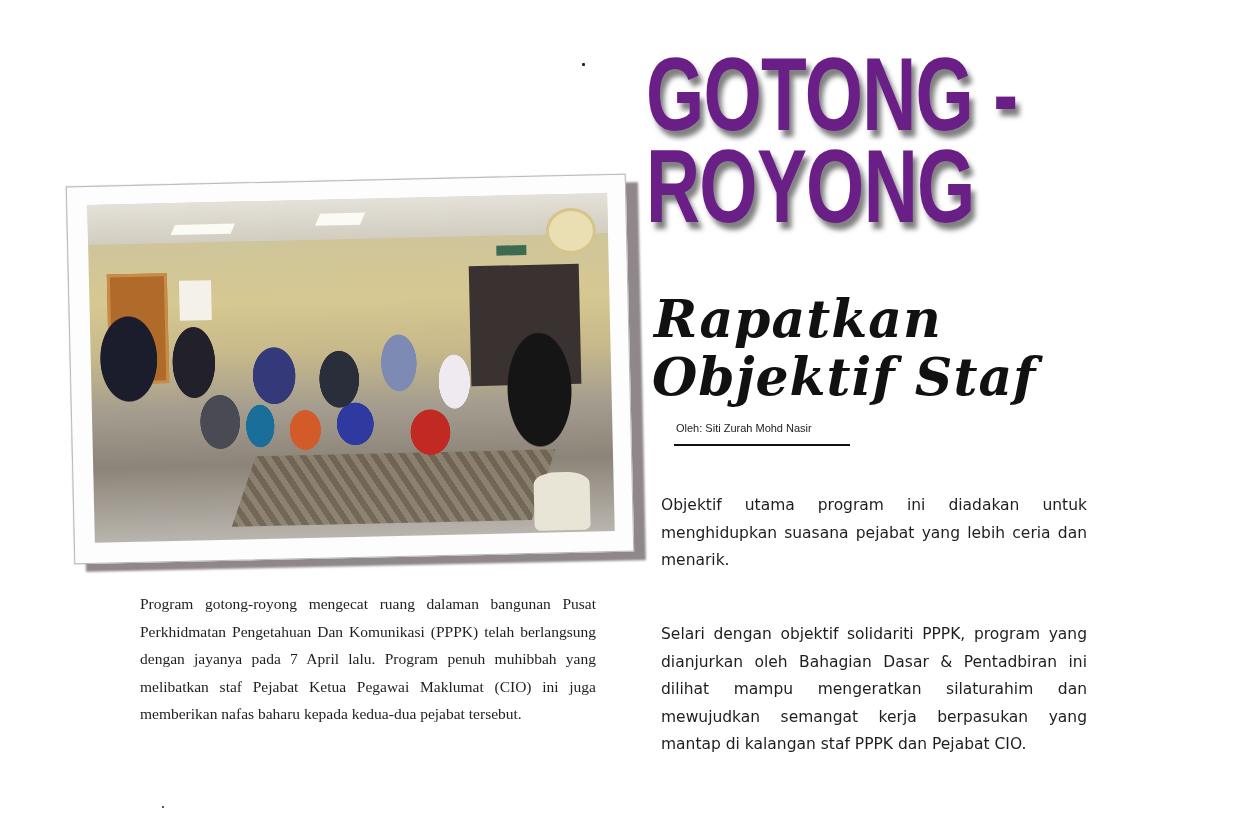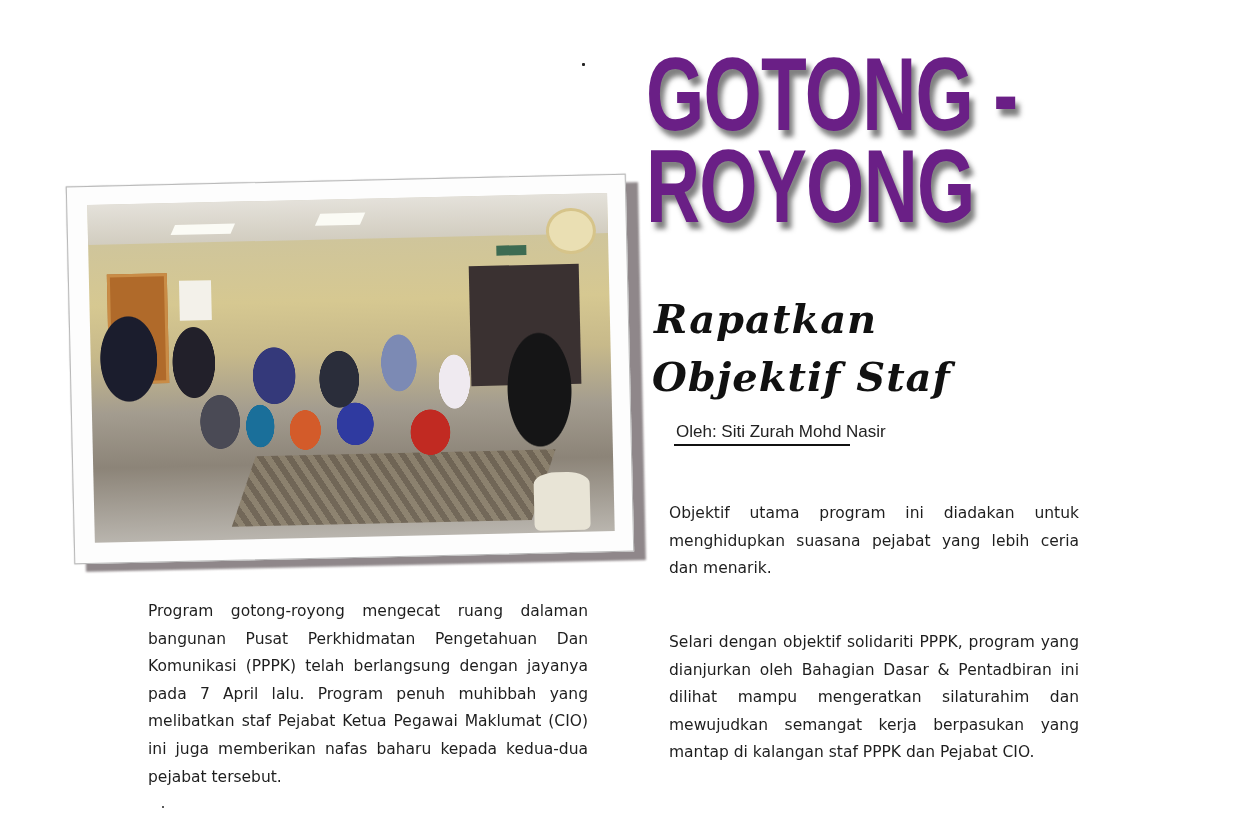--- a/index.html
+++ b/index.html
@@ -59,40 +59,40 @@
     paint-order: stroke fill;
     text-shadow: 6px 7px 6px rgba(60,60,60,0.65);
   }
   .title .line { display:block; white-space: nowrap; }
   .title .line1 { font-size: 104px; }
   .title .line2 { font-size: 104px; }
 
   .subtitle {
     position: absolute; left: 652px; top: 290px;
     font-family: "DejaVu Serif", serif; font-style: italic; font-weight: bold;
-    color: #111; font-size: 40px; line-height: 58px; letter-spacing: 1px;
+    color: #111; font-size: 52px; line-height: 58px; letter-spacing: 1px;
   }
   .subtitle .sub1 { display:block; padding-left: 2px; }
   .subtitle .sub2 { display:block; }
 
   .byline {
     position: absolute; left: 676px; top: 422px;
-    font-family: "Liberation Sans", sans-serif; font-size: 17px; color: #222;
+    font-family: "Liberation Sans", sans-serif; font-size: 11px; color: #222;
   }
   .byline-rule {
     position: absolute; left: 674px; top: 444px; width: 176px; height: 2px; background: #111;
   }
 
   
   .col {
     position: absolute; font-family: "DejaVu Sans", sans-serif; font-size: 15.5px;
     line-height: 27.6px; color: #1e1e1e; text-align: justify; text-align-last: left;
   }
-  .col p { margin: 16px; }
-  .col-left { left: 132px; top: 582px; width: 472px; }
+  .col p { margin: 8px; }
+  .col-left { left: 132px; top: 582px; width: 472px; font-family: Liberation Serif, serif; }
   .col-right-1 { left: 653px; top: 484px; width: 442px; }
   .col-right-2 { left: 653px; top: 613px; width: 442px; }
 
   .speck { position:absolute; width:3px; height:3px; background:#222; border-radius:1px; }
 </style>
 </head>
 <body>
 
 <div class="photo-shadow"></div>
 <div class="photo-frame">

